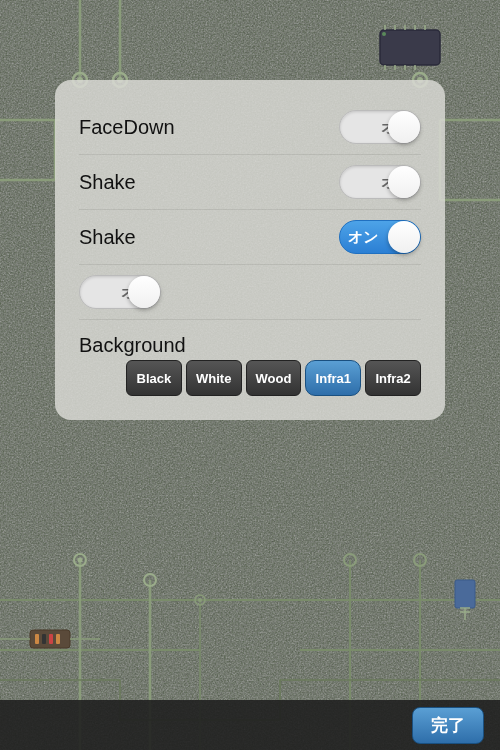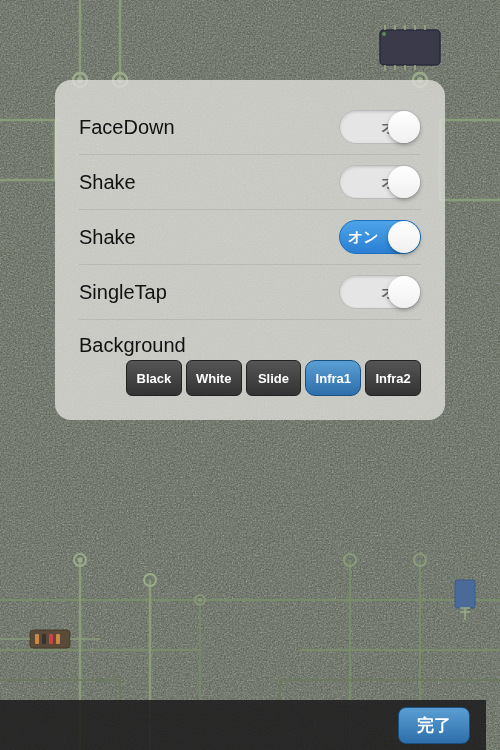--- a/index.html
+++ b/index.html
@@ -146,21 +146,21 @@
       background: linear-gradient(180deg, #5a9fd4 0%, #2e6eaa 100%);
       border-color: #1a5080;
       border-radius: 10px;
     }
 
     
     .done-bar {
       position: absolute;
       bottom: 0;
       left: 0;
-      right: 14px;
+      right: 0;
       height: 50px;
       background: rgba(30,30,30,0.88);
       display: flex;
       align-items: center;
       justify-content: flex-end;
       padding-right: 16px;
     }
 
     .done-btn {
       background: linear-gradient(180deg, #5a9fd4 0%, #2e6eaa 100%);
@@ -275,33 +275,32 @@
 
   <div class="setting-row">
     <span class="setting-label">Shake</span>
     <div class="toggle on">
       <span class="toggle-label">オン</span>
       <div class="toggle-thumb"></div>
     </div>
   </div>
 
   <div class="setting-row">
-    <span class="setting-label">SingleTap</span>
     <div class="toggle off">
       <span class="toggle-label">オフ</span>
       <div class="toggle-thumb"></div>
     </div>
   </div>
 
   <div class="background-section">
     <div class="background-title">Background</div>
     <div class="bg-buttons">
       <button class="bg-btn dark">Black</button>
       <button class="bg-btn dark">White</button>
-      <button class="bg-btn dark">Slide</button>
+      <button class="bg-btn dark">Wood</button>
       <button class="bg-btn active">Infra1</button>
       <button class="bg-btn dark">Infra2</button>
     </div>
   </div>
 </div>
 
 <div class="done-bar">
   <button class="done-btn">完了</button>
 </div>
 

